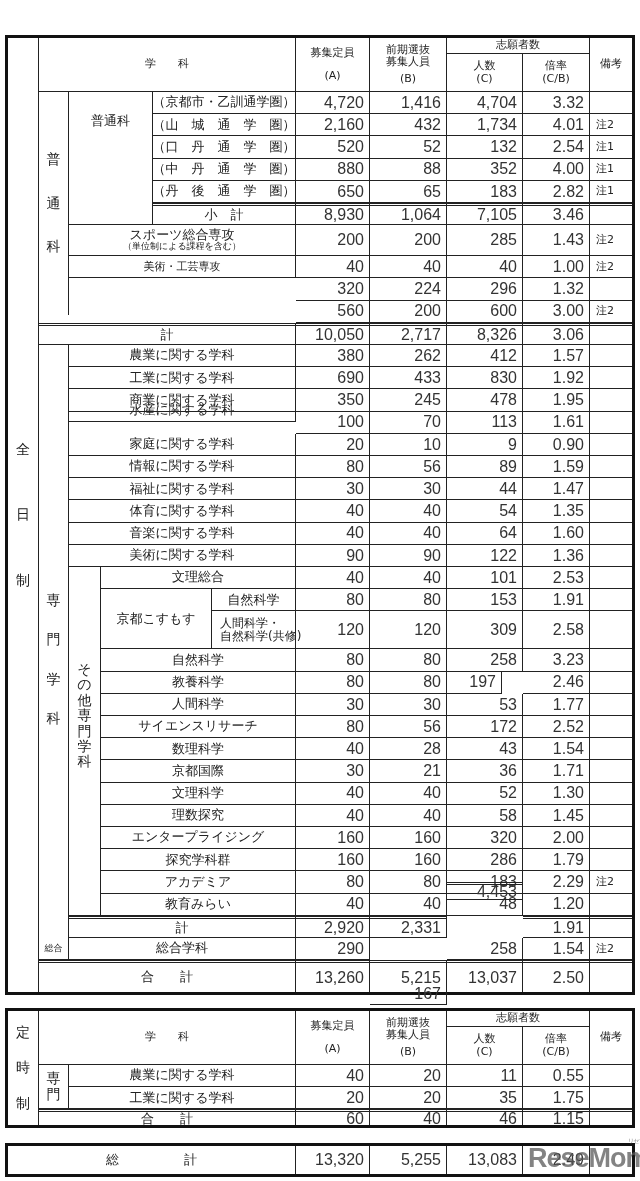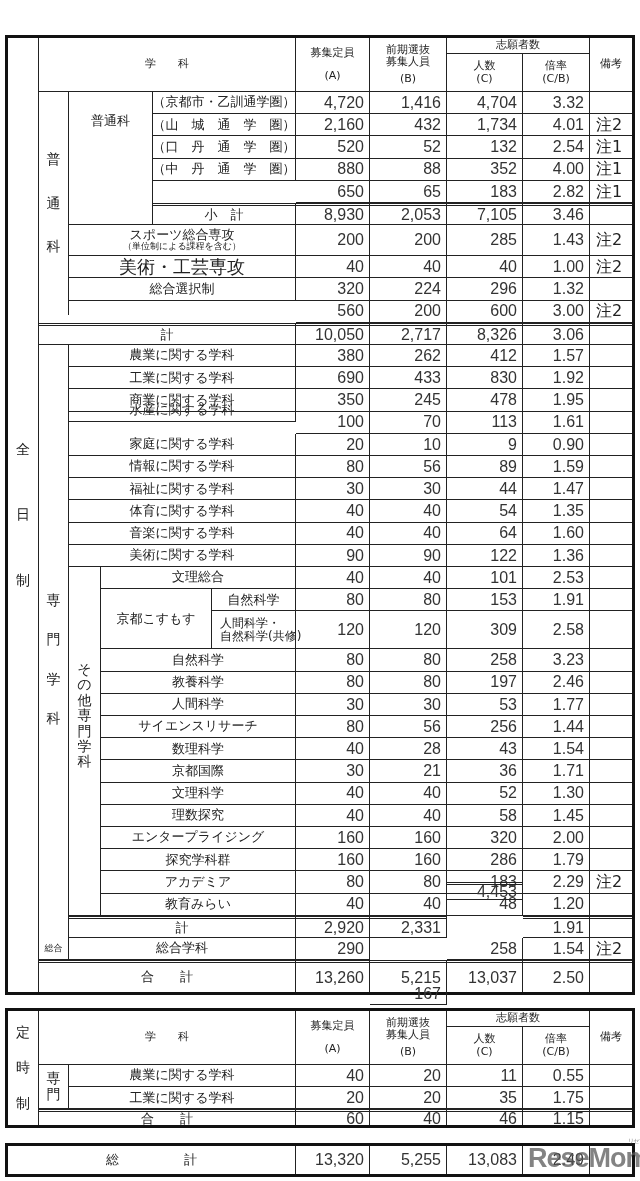--- a/index.html
+++ b/index.html
@@ -3,21 +3,21 @@
 <meta charset="utf-8">
 <style>
   html, body { margin: 0; padding: 0; background: #fff; }
   body { width: 640px; height: 1181px; position: relative; overflow: hidden;
          font-family: "DejaVu Sans", "Liberation Sans", sans-serif; color: #222; }
   .tbl { position: absolute; left: 5px; border: 3px solid #111; box-sizing: border-box; background:#fff; }
   .cell { position: absolute; box-sizing: border-box; border-right: 1px solid #222; border-bottom: 1px solid #222;
           display: flex; align-items: center; justify-content: center; font-size: 13px; line-height: 1.1; text-align: center; white-space: nowrap; }
   .num { justify-content: flex-end; padding-right: 5px; font-size: 16px; font-family: "Liberation Sans", sans-serif; color:#333; }
   .hdr { font-size: 11px; flex-direction: column; }
-  .note { font-size: 16px; justify-content: flex-start; padding-left: 6px; }
+  .note { font-size: 11px; justify-content: flex-start; padding-left: 6px; }
   .vert { flex-direction: column; font-size: 14px; }
   .vert span { display:block; }
   .small { font-size: 9px; }
   .nob { border-bottom: none; }
   .nor { border-right: none; }
   .dbl-top { border-top: 3px double #222; }
   .watermark { position:absolute; left:528px; top:1143px; font-family:"Liberation Sans",sans-serif; font-weight:bold; font-size:27px; color:rgba(90,90,90,0.75); letter-spacing:-1px; }
   .watermark small { position:absolute; right:0; top:-6px; font-size:6px; font-weight:normal; }
 </style>
 </head>
@@ -72,51 +72,49 @@
     <div class="cell num " style="left: 362px; top: 98.4px; width: 77px; height: 22.2px;">52</div>
     <div class="cell num " style="left: 439px; top: 98.4px; width: 76px; height: 22.2px;">132</div>
     <div class="cell num " style="left: 515px; top: 98.4px; width: 67px; height: 22.2px;">2.54</div>
     <div class="cell note nor " style="left: 582px; top: 98.4px; width: 42px; height: 22.2px;">注1</div>
     <div class="cell " style="left: 145px; top: 120.6px; width: 143px; height: 22.2px;">（中　丹　通　学　圏）</div>
     <div class="cell num " style="left: 288px; top: 120.6px; width: 74px; height: 22.2px;">880</div>
     <div class="cell num " style="left: 362px; top: 120.6px; width: 77px; height: 22.2px;">88</div>
     <div class="cell num " style="left: 439px; top: 120.6px; width: 76px; height: 22.2px;">352</div>
     <div class="cell num " style="left: 515px; top: 120.6px; width: 67px; height: 22.2px;">4.00</div>
     <div class="cell note nor " style="left: 582px; top: 120.6px; width: 42px; height: 22.2px;">注1</div>
+    <div class="cell " style="left: 145px; top: 142.8px; width: 143px; height: 22.2px;">（丹　後　通　学　圏）</div>
     <div class="cell num " style="left: 288px; top: 142.8px; width: 74px; height: 22.2px;">650</div>
     <div class="cell num " style="left: 362px; top: 142.8px; width: 77px; height: 22.2px;">65</div>
     <div class="cell num " style="left: 439px; top: 142.8px; width: 76px; height: 22.2px;">183</div>
     <div class="cell num " style="left: 515px; top: 142.8px; width: 67px; height: 22.2px;">2.82</div>
     <div class="cell note nor " style="left: 582px; top: 142.8px; width: 42px; height: 22.2px;">注1</div>
     <div class="cell dbl-top" style="left: 145px; top: 165px; width: 143px; height: 22.2px;">小　計</div>
     <div class="cell num dbl-top" style="left: 288px; top: 165px; width: 74px; height: 22.2px;">8,930</div>
-    <div class="cell num dbl-top" style="left: 362px; top: 165px; width: 77px; height: 22.2px;">2,053</div>
+    <div class="cell num dbl-top" style="left: 362px; top: 165px; width: 77px; height: 22.2px;">1,064</div>
     <div class="cell num dbl-top" style="left: 439px; top: 165px; width: 76px; height: 22.2px;">7,105</div>
     <div class="cell num dbl-top" style="left: 515px; top: 165px; width: 67px; height: 22.2px;">3.46</div>
     <div class="cell note nor dbl-top" style="left: 582px; top: 165px; width: 42px; height: 22.2px;"></div>
     <div class="cell hdr" style="left: 61px; top: 187.2px; width: 227px; height: 31px;">
       <span style="font-size:13px">スポーツ総合専攻</span>
       <span class="small">（単位制による課程を含む）</span>
     </div>
     <div class="cell num " style="left: 288px; top: 187.2px; width: 74px; height: 31px;">200</div>
     <div class="cell num " style="left: 362px; top: 187.2px; width: 77px; height: 31px;">200</div>
     <div class="cell num " style="left: 439px; top: 187.2px; width: 76px; height: 31px;">285</div>
     <div class="cell num " style="left: 515px; top: 187.2px; width: 67px; height: 31px;">1.43</div>
     <div class="cell note nor " style="left: 582px; top: 187.2px; width: 42px; height: 31px;">注2</div>
     <div class="cell hdr" style="left: 61px; top: 218.2px; width: 227px; height: 22.2px;">
-      <span style="font-size:18px">美術・工芸専攻</span>
+      <span style="font-size:11px">美術・工芸専攻</span>
     </div>
     <div class="cell num " style="left: 288px; top: 218.2px; width: 74px; height: 22.2px;">40</div>
     <div class="cell num " style="left: 362px; top: 218.2px; width: 77px; height: 22.2px;">40</div>
     <div class="cell num " style="left: 439px; top: 218.2px; width: 76px; height: 22.2px;">40</div>
     <div class="cell num " style="left: 515px; top: 218.2px; width: 67px; height: 22.2px;">1.00</div>
     <div class="cell note nor " style="left: 582px; top: 218.2px; width: 42px; height: 22.2px;">注2</div>
-    <div class="cell hdr" style="left: 61px; top: 240.4px; width: 227px; height: 22.2px;">
-      <span style="font-size:13px">総合選択制</span>
-    </div>
     <div class="cell num " style="left: 288px; top: 240.4px; width: 74px; height: 22.2px;">320</div>
     <div class="cell num " style="left: 362px; top: 240.4px; width: 77px; height: 22.2px;">224</div>
     <div class="cell num " style="left: 439px; top: 240.4px; width: 76px; height: 22.2px;">296</div>
     <div class="cell num " style="left: 515px; top: 240.4px; width: 67px; height: 22.2px;">1.32</div>
     <div class="cell note nor " style="left: 582px; top: 240.4px; width: 42px; height: 22.2px;"></div>
     <div class="cell num " style="left: 288px; top: 262.6px; width: 74px; height: 22.2px;">560</div>
     <div class="cell num " style="left: 362px; top: 262.6px; width: 77px; height: 22.2px;">200</div>
     <div class="cell num " style="left: 439px; top: 262.6px; width: 76px; height: 22.2px;">600</div>
     <div class="cell num " style="left: 515px; top: 262.6px; width: 67px; height: 22.2px;">3.00</div>
     <div class="cell note nor " style="left: 582px; top: 262.6px; width: 42px; height: 22.2px;">注2</div>
@@ -210,34 +208,34 @@
     <div class="cell note nor " style="left: 582px; top: 573.4px; width: 42px; height: 38px;"></div>
     <div class="cell " style="left: 93px; top: 611.4px; width: 195px; height: 22.2px;">自然科学</div>
     <div class="cell num " style="left: 288px; top: 611.4px; width: 74px; height: 22.2px;">80</div>
     <div class="cell num " style="left: 362px; top: 611.4px; width: 77px; height: 22.2px;">80</div>
     <div class="cell num " style="left: 439px; top: 611.4px; width: 76px; height: 22.2px;">258</div>
     <div class="cell num " style="left: 515px; top: 611.4px; width: 67px; height: 22.2px;">3.23</div>
     <div class="cell note nor " style="left: 582px; top: 611.4px; width: 42px; height: 22.2px;"></div>
     <div class="cell " style="left: 93px; top: 633.6px; width: 195px; height: 22.2px;">教養科学</div>
     <div class="cell num " style="left: 288px; top: 633.6px; width: 74px; height: 22.2px;">80</div>
     <div class="cell num " style="left: 362px; top: 633.6px; width: 77px; height: 22.2px;">80</div>
-    <div class="cell num " style="left: 439px; top: 633.6px; width: 76px; height: 22.2px;">197</div>
+    <div class="cell num " style="left: 418px; top: 633.6px; width: 76px; height: 22.2px;">197</div>
     <div class="cell num " style="left: 515px; top: 633.6px; width: 67px; height: 22.2px;">2.46</div>
     <div class="cell note nor " style="left: 582px; top: 633.6px; width: 42px; height: 22.2px;"></div>
     <div class="cell " style="left: 93px; top: 655.8px; width: 195px; height: 22.2px;">人間科学</div>
     <div class="cell num " style="left: 288px; top: 655.8px; width: 74px; height: 22.2px;">30</div>
     <div class="cell num " style="left: 362px; top: 655.8px; width: 77px; height: 22.2px;">30</div>
     <div class="cell num " style="left: 439px; top: 655.8px; width: 76px; height: 22.2px;">53</div>
     <div class="cell num " style="left: 515px; top: 655.8px; width: 67px; height: 22.2px;">1.77</div>
     <div class="cell note nor " style="left: 582px; top: 655.8px; width: 42px; height: 22.2px;"></div>
     <div class="cell " style="left: 93px; top: 678px; width: 195px; height: 22.2px;">サイエンスリサーチ</div>
     <div class="cell num " style="left: 288px; top: 678px; width: 74px; height: 22.2px;">80</div>
     <div class="cell num " style="left: 362px; top: 678px; width: 77px; height: 22.2px;">56</div>
-    <div class="cell num " style="left: 439px; top: 678px; width: 76px; height: 22.2px;">256</div>
-    <div class="cell num " style="left: 515px; top: 678px; width: 67px; height: 22.2px;">1.44</div>
+    <div class="cell num " style="left: 439px; top: 678px; width: 76px; height: 22.2px;">172</div>
+    <div class="cell num " style="left: 515px; top: 678px; width: 67px; height: 22.2px;">2.52</div>
     <div class="cell note nor " style="left: 582px; top: 678px; width: 42px; height: 22.2px;"></div>
     <div class="cell " style="left: 93px; top: 700.2px; width: 195px; height: 22.2px;">数理科学</div>
     <div class="cell num " style="left: 288px; top: 700.2px; width: 74px; height: 22.2px;">40</div>
     <div class="cell num " style="left: 362px; top: 700.2px; width: 77px; height: 22.2px;">28</div>
     <div class="cell num " style="left: 439px; top: 700.2px; width: 76px; height: 22.2px;">43</div>
     <div class="cell num " style="left: 515px; top: 700.2px; width: 67px; height: 22.2px;">1.54</div>
     <div class="cell note nor " style="left: 582px; top: 700.2px; width: 42px; height: 22.2px;"></div>
     <div class="cell " style="left: 93px; top: 722.4px; width: 195px; height: 22.2px;">京都国際</div>
     <div class="cell num " style="left: 288px; top: 722.4px; width: 74px; height: 22.2px;">30</div>
     <div class="cell num " style="left: 362px; top: 722.4px; width: 77px; height: 22.2px;">21</div>

